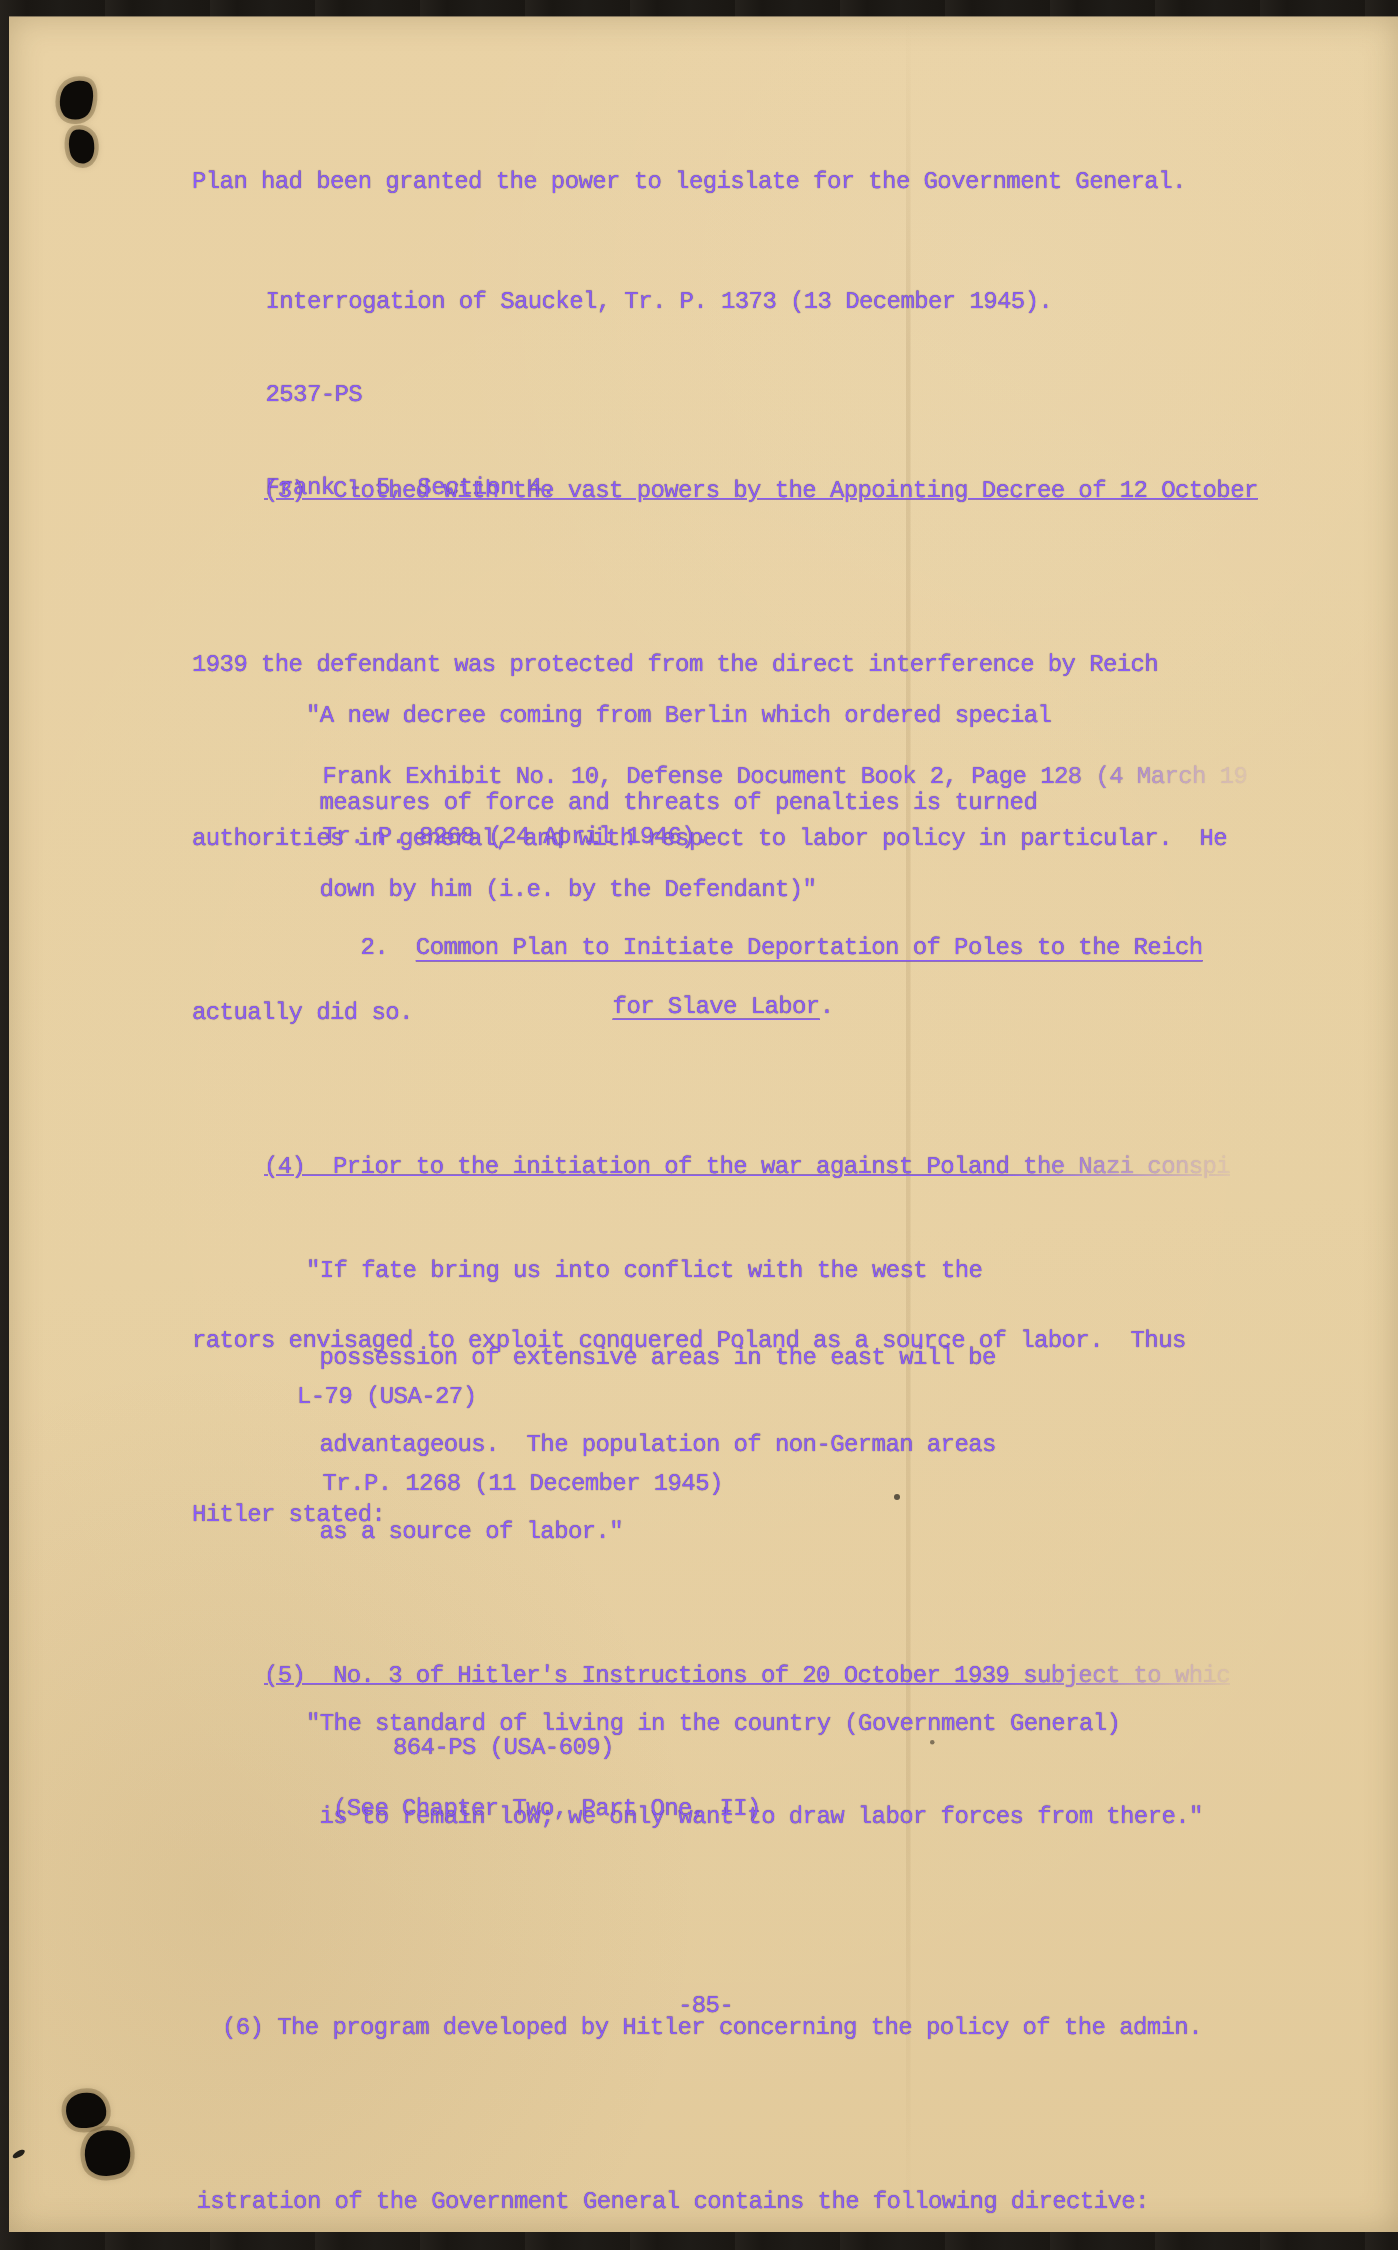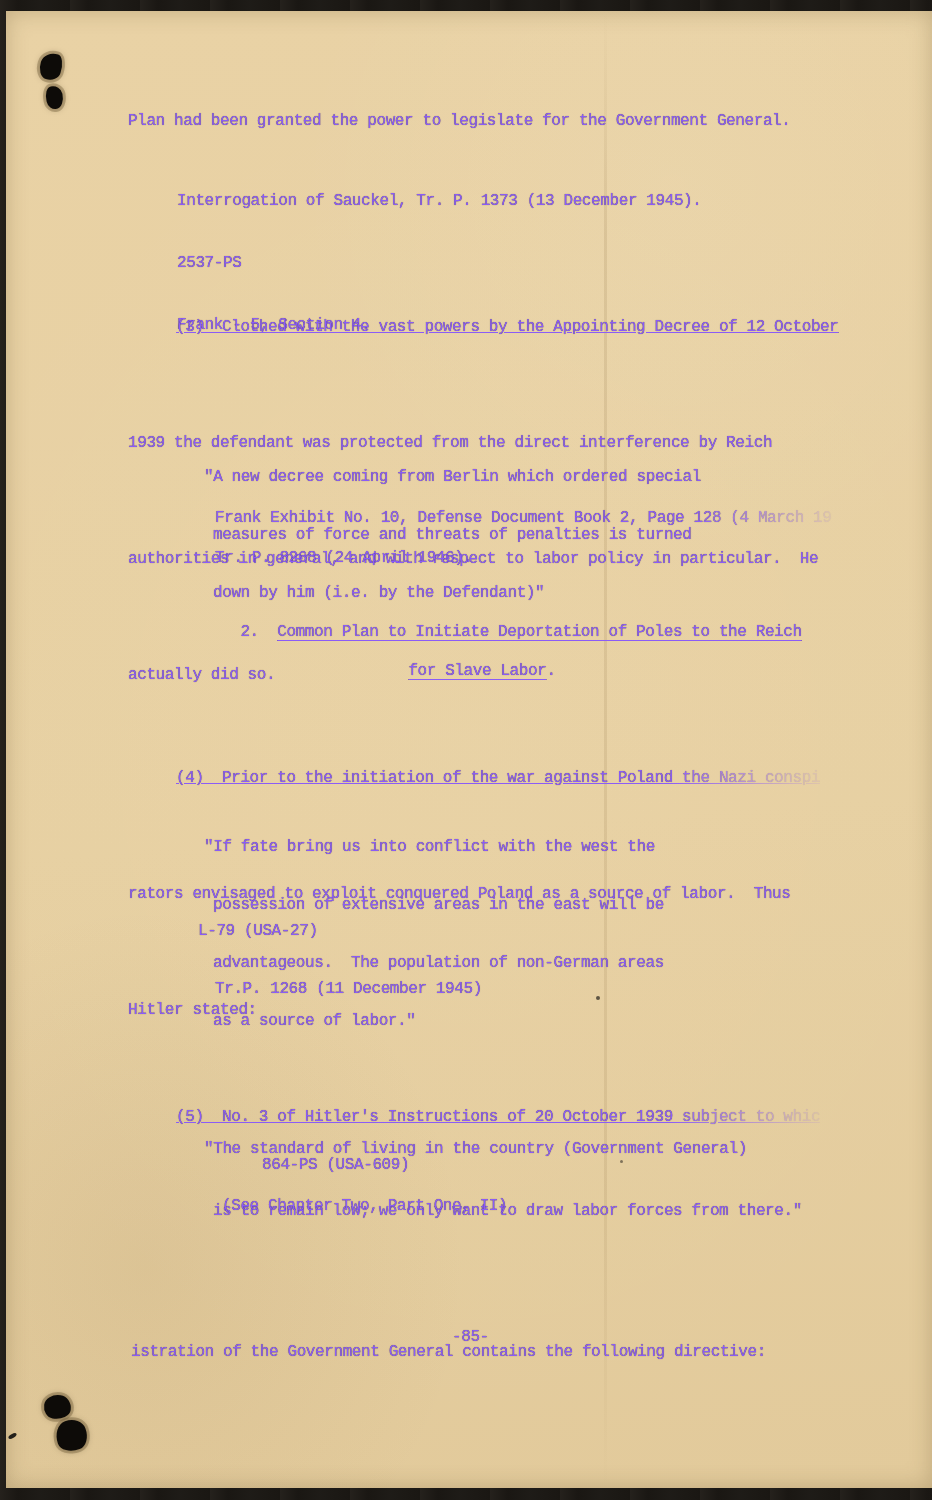--- a/index.html
+++ b/index.html
@@ -138,16 +138,17 @@
 
 <div class="txt" style="left:204px;top:1098px;line-height:20.5px;">
   <div>"The standard of living in the country (Government General)</div>
   <div class="q-cont">is to remain low; we only want to draw labor forces from there."</div>
 </div>
 
 <div class="txt" style="left:222px;top:1156px;margin-left:40px;">864-PS (USA-609)</div>
 <div class="txt" style="left:222px;top:1197px;text-align:right;">(See Chapter Two, Part One, II)</div>
 
 <div class="txt lh-double" style="left:131px;top:1256px;">
+  <div class="indent-1sp">(6) The program developed by Hitler concerning the policy of the admin.</div>
   <div>istration of the Government General contains the following directive:</div>
 </div>
 
 <div class="txt" style="left:452px;top:1328px;">-85-</div>
 
 </body></html>

